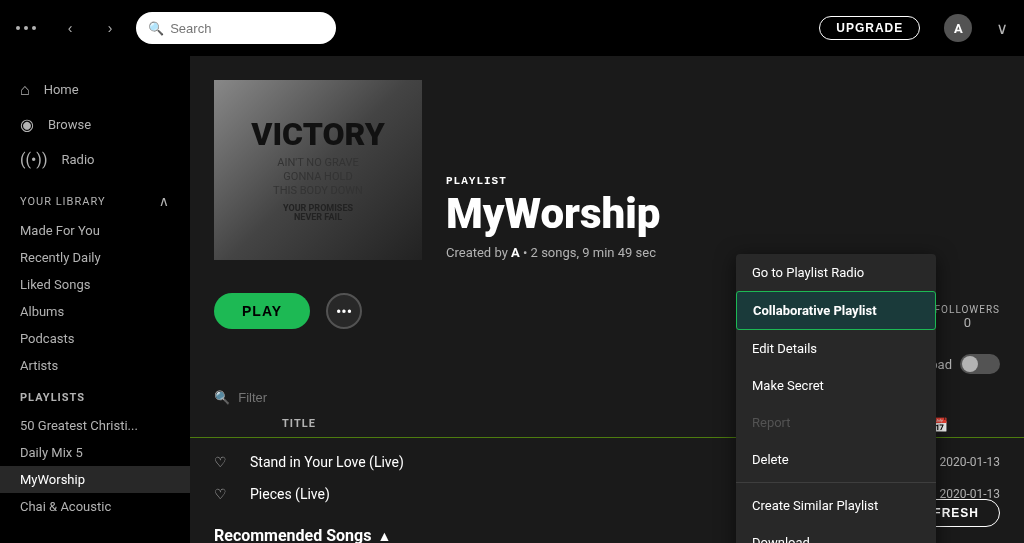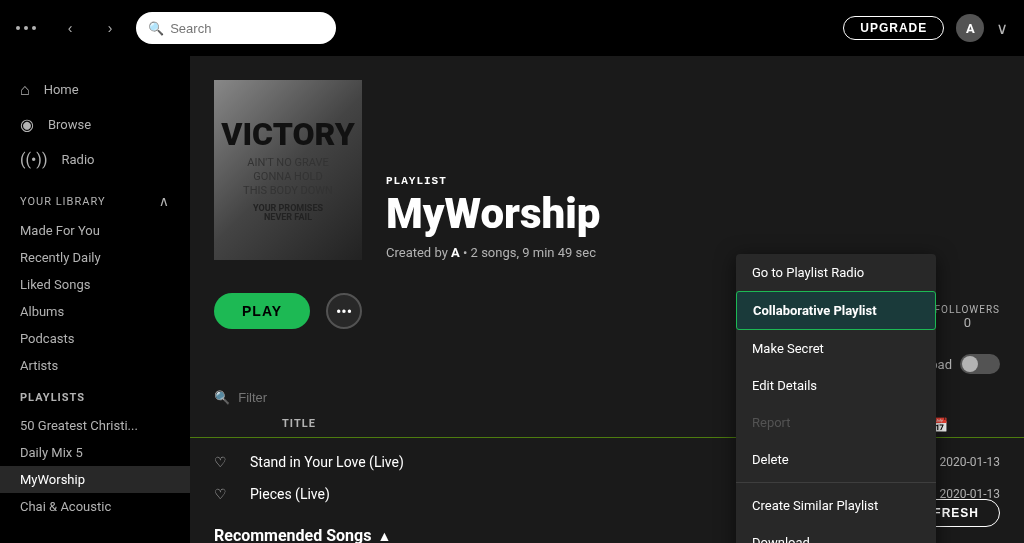--- a/index.html
+++ b/index.html
@@ -53,21 +53,21 @@
     }
     .search-input {
       border: none; outline: none;
       background: transparent;
       font-size: 13px;
       color: #333;
       width: 100%;
     }
     .top-right {
       margin-left: auto;
-      display: flex; align-items: center; gap: 12px;
+      display: flex; align-items: center; gap: 24px;
     }
     .upgrade-btn {
       border: 1px solid #fff;
       background: transparent;
       color: #fff;
       border-radius: 20px;
       padding: 4px 16px;
       font-size: 12px;
       font-weight: 700;
       cursor: pointer;
@@ -142,21 +142,21 @@
     }
 
     
     .playlist-header {
       display: flex;
       padding: 24px 24px 16px;
       gap: 24px;
       align-items: flex-end;
     }
     .playlist-cover {
-      width: 148px; height: 180px;
+      width: 208px; height: 180px;
       background: #333;
       flex-shrink: 0;
       overflow: hidden;
       position: relative;
     }
     .playlist-cover-inner {
       width: 100%; height: 100%;
       background: linear-gradient(135deg, #888 0%, #444 50%, #222 100%);
       display: flex; align-items: center; justify-content: center;
     }
@@ -460,22 +460,22 @@
         <span class="arrow-up">▲</span>
       </div>
 
     </div>
 
     <button class="refresh-btn">REFRESH</button>
 
     <div class="context-menu">
       <div class="context-menu-item">Go to Playlist Radio</div>
       <div class="context-menu-item highlighted">Collaborative Playlist</div>
+      <div class="context-menu-item">Edit Details</div>
       <div class="context-menu-item">Make Secret</div>
-      <div class="context-menu-item">Edit Details</div>
       <div class="context-menu-item disabled">Report</div>
       <div class="context-menu-item">Delete</div>
       <div class="context-menu-divider"></div>
       <div class="context-menu-item">Create Similar Playlist</div>
       <div class="context-menu-item">Download</div>
     </div>
 
   </div>
 </div>
 

